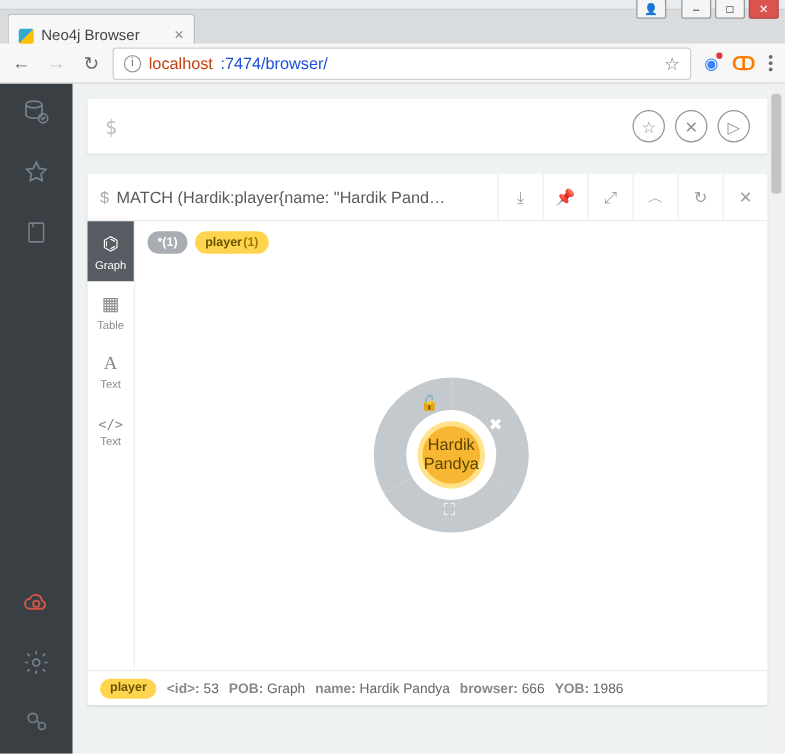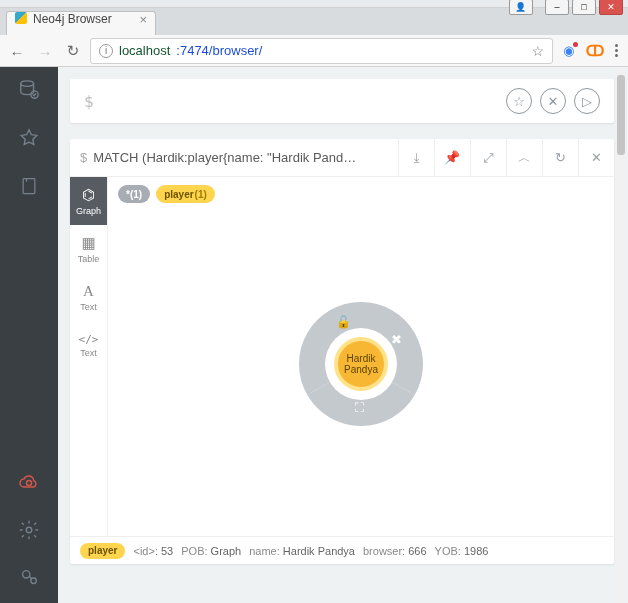--- a/index.html
+++ b/index.html
@@ -3,29 +3,29 @@
 <meta charset="utf-8">
 <style>
 *{box-sizing:border-box;margin:0;padding:0;font-family:Arial,Helvetica,sans-serif}
 body{background:#fff;width:628px;height:603px;overflow:hidden;position:relative}
 .win-titlebar{height:8px;background:#e9ecef;border-bottom:1px solid #d0d0d0;position:relative}
 .win-controls{position:absolute;right:5px;top:-1px;display:flex;gap:3px}
 .win-btn{width:24px;height:16px;font-size:9px;display:flex;align-items:center;justify-content:center;border:1px solid #999;background:#f5f5f5;border-radius:2px}
 .win-close{background:#d9534f;color:#fff;border-color:#b64542}
 .win-user{position:absolute;right:95px;top:-1px;width:24px;height:16px;font-size:9px;display:flex;align-items:center;justify-content:center;border:1px solid #999;background:#f5f5f5;border-radius:2px}
 .tabstrip{height:27px;background:#d9dcdf;display:flex;align-items:flex-end;padding-left:6px}
-.tab{height:24px;background:#f7f7f7;border:1px solid #c0c0c0;border-bottom:none;border-radius:3px 3px 0 0;display:flex;align-items:flex-start;padding:0 8px;gap:6px;font-size:12px;color:#444;min-width:150px}
+.tab{height:24px;background:#f7f7f7;border:1px solid #c0c0c0;border-bottom:none;border-radius:3px 3px 0 0;display:flex;align-items:flex-end;padding:0 8px;gap:6px;font-size:12px;color:#444;min-width:150px}
 .tab-favicon{width:12px;height:12px;background:linear-gradient(135deg,#3ac 50%,#ffc107 50%);border-radius:2px}
 .tab-close{color:#888;font-size:13px;margin-left:auto}
 .addrbar{height:32px;border-bottom:1px solid #d0d0d0;display:flex;align-items:center;padding:0 6px;gap:6px;background:#f7f7f7}
 .nav-btn{width:22px;height:22px;display:flex;align-items:center;justify-content:center;color:#6b6b6b;font-size:15px;border-radius:11px}
 .nav-btn.disabled{color:#c3c3c3}
 .url-field{flex:1;height:26px;border:1px solid #d0d0d0;border-radius:3px;display:flex;align-items:center;padding:0 8px;background:#fff;gap:6px;font-size:13px;color:#555}
 .url-info{width:14px;height:14px;border:1px solid #999;border-radius:50%;font-size:10px;display:flex;align-items:center;justify-content:center;color:#777}
-.url-host{color:#14532d}
+.url-host{color:#c2410c}
 .url-path{color:#1d4ed8}
 .url-star{margin-left:auto;color:#777;font-size:14px}
 .ext-icon{width:20px;height:20px;display:flex;align-items:center;justify-content:center;font-size:13px}
 .ext-blue{color:#3b82f6;position:relative}
 .ext-blue::after{content:"";position:absolute;width:5px;height:5px;border-radius:50%;background:#dc3545;top:1px;right:1px}
 .ext-orange{color:#ff7a00;font-weight:bold;font-size:15px}
 .menu-dots{display:flex;flex-direction:column;gap:2px;padding:0 4px}
 .menu-dots span{width:3px;height:3px;background:#6b6b6b;border-radius:50%}
 .app{position:absolute;top:67px;left:0;right:0;bottom:0;display:flex;background:#eef2f3}
 .sidebar{width:58px;background:#3a3f44;display:flex;flex-direction:column;align-items:center;padding-top:10px;gap:22px}
@@ -50,24 +50,24 @@
 .view-tab.active{background:#565c61;color:#fff}
 .view-tab .vi{font-size:15px;font-family:serif}
 .canvas{flex:1;position:relative}
 .chips{position:absolute;top:8px;left:10px;display:flex;gap:6px}
 .chip{height:18px;border-radius:9px;padding:0 8px;font-size:10px;display:flex;align-items:center;font-weight:bold}
 .chip-gray{background:#a7adb3;color:#fff}
 .chip-yel{background:#ffd54f;color:#6b5200}
 .chip-yel .n{color:#9b7b00;margin-left:1px}
 .menu-ring{position:absolute;left:50%;top:52%;transform:translate(-50%,-50%)}
 .ring-svg{display:block}
-.node{position:absolute;left:50%;top:52%;transform:translate(-50%,-50%);width:54px;height:54px;border-radius:50%;background:#f7b733;border:4px solid #ffe28a;display:flex;align-items:center;justify-content:center;text-align:center;font-size:10px;color:#5b4300;line-height:1.1}
+.node{position:absolute;left:50%;top:52%;transform:translate(-50%,-50%);width:54px;height:54px;border-radius:50%;background:#f7b733;border:4px solid #ffe28a;display:flex;align-items:center;justify-content:center;text-align:center;font-size:13px;color:#5b4300;line-height:1.1}
 .details{height:28px;border-top:1px solid #eee;display:flex;align-items:center;padding:0 10px;gap:8px;font-size:11px;color:#666;white-space:nowrap;overflow:hidden}
 .det-chip{background:#ffd54f;color:#6b5200;height:16px;border-radius:8px;padding:0 8px;display:flex;align-items:center;font-weight:bold;font-size:10px}
-.kv b{color:#888;font-weight:normal}
+.kv b{color:#888;font-weight:bold}
 .scrollbar{position:absolute;right:2px;top:0;bottom:0;width:10px;background:#f1f1f1}
 .scroll-thumb{position:absolute;top:8px;width:8px;left:1px;height:80px;background:#c4c4c4;border-radius:3px}
 </style>
 </head>
 <body>
 
 <div class="win-titlebar">
   <div class="win-user">👤</div>
   <div class="win-controls">
     <div class="win-btn">–</div>

